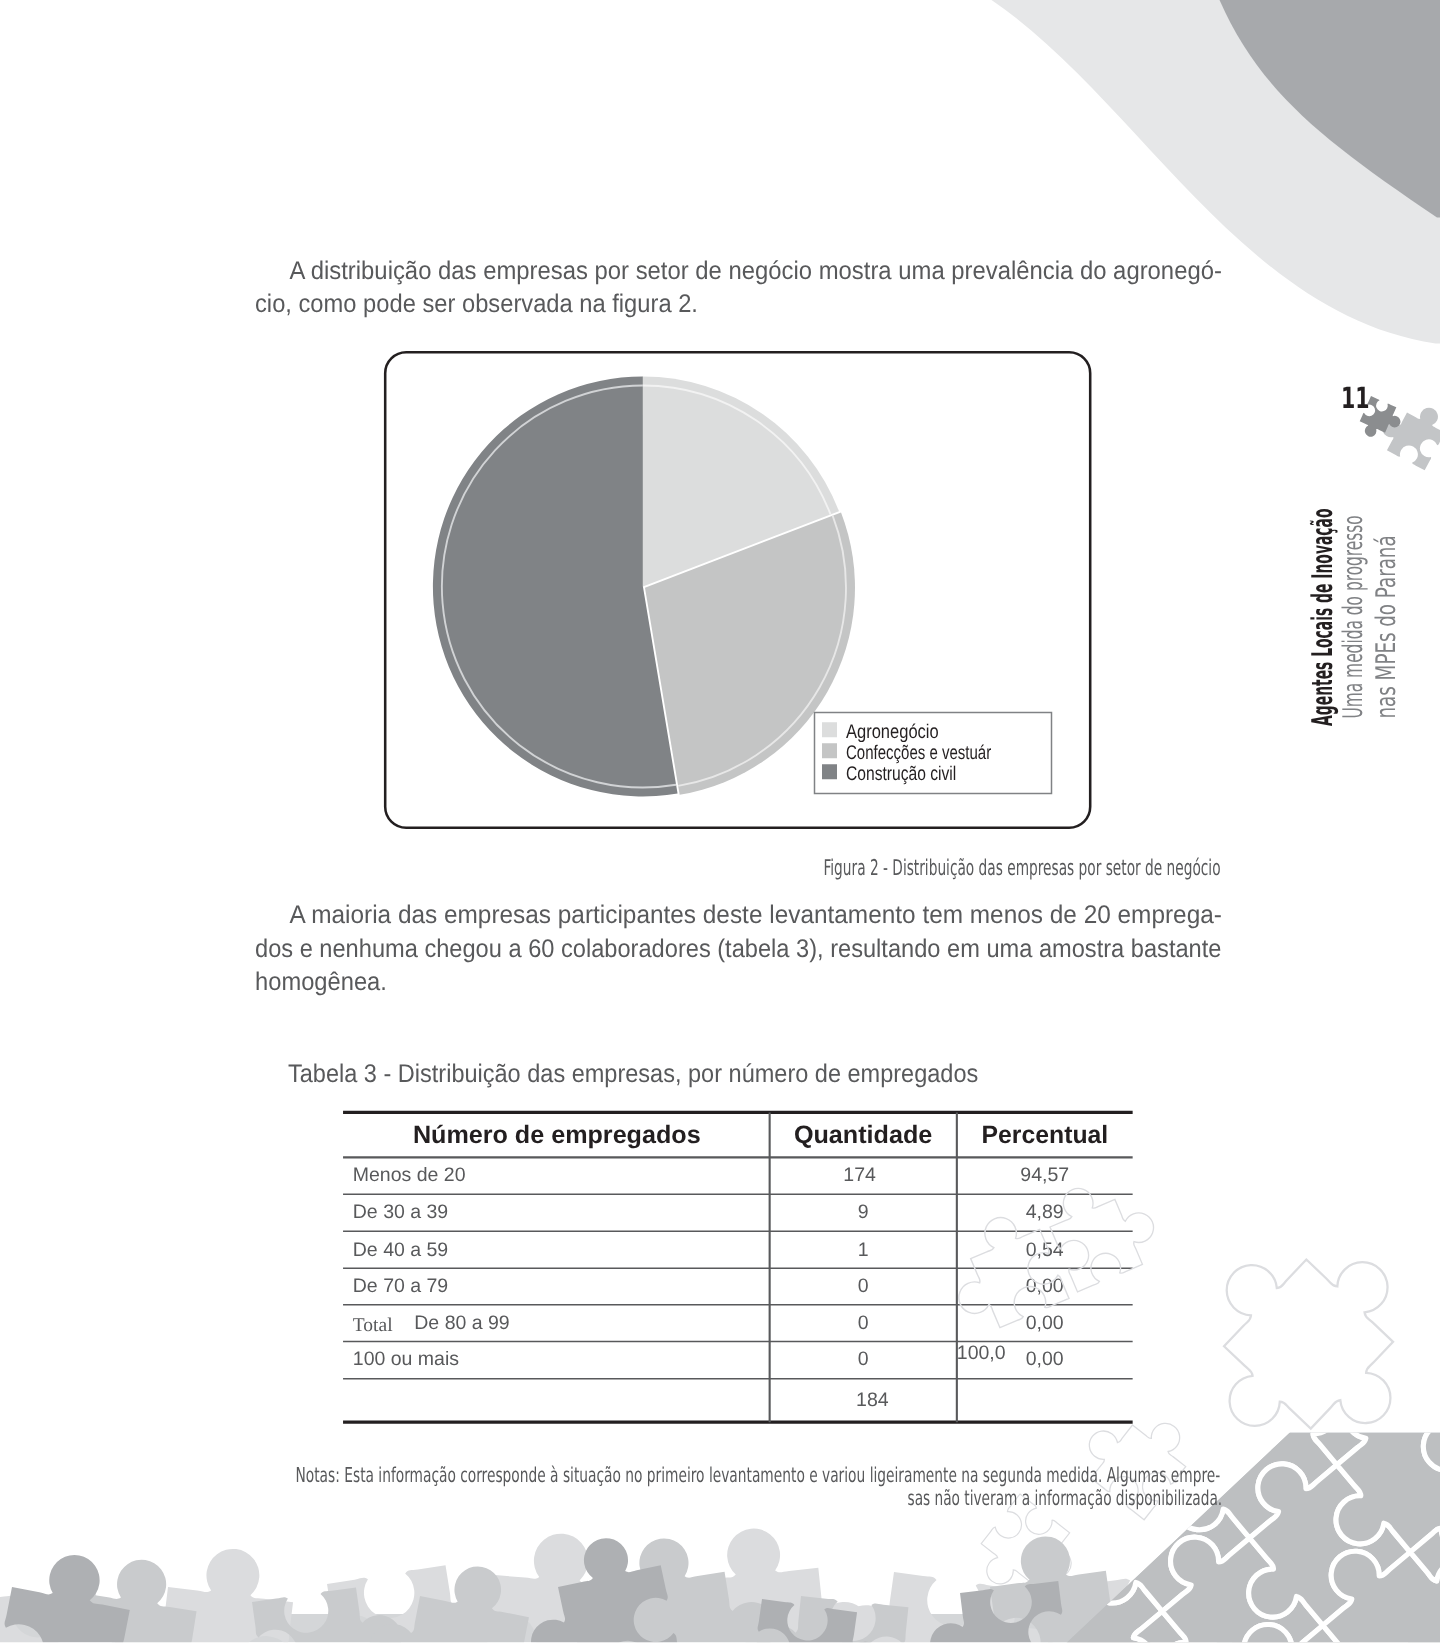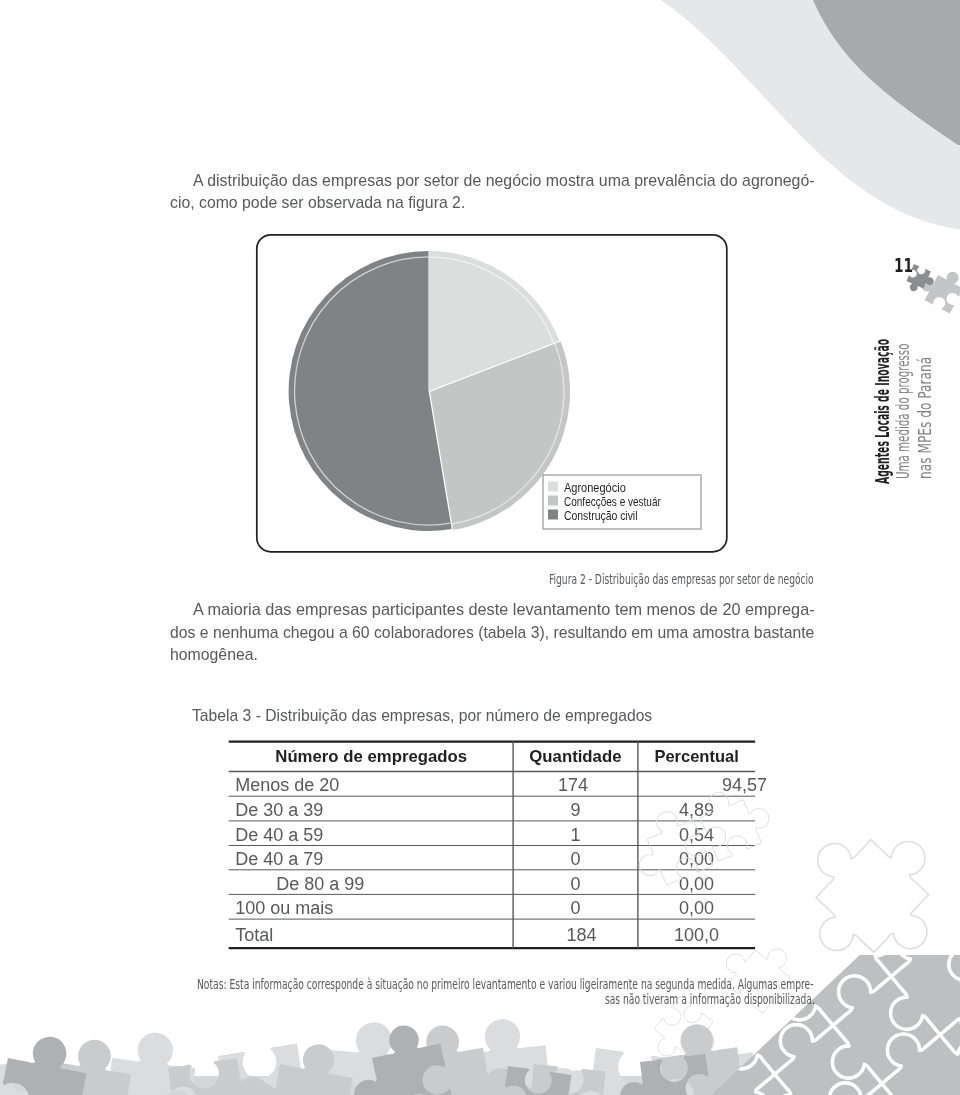--- a/index.html
+++ b/index.html
@@ -14,21 +14,21 @@
   .pagenum{position:absolute;font-family:"DejaVu Sans Condensed","DejaVu Sans",sans-serif;
            font-weight:700;font-size:19.5px;color:#231f20;white-space:nowrap;
            transform:scaleX(0.78);transform-origin:0 0;line-height:1;}
   .spine{position:absolute;white-space:nowrap;font-family:"DejaVu Sans Condensed","DejaVu Sans",sans-serif;
          transform-origin:0 0;line-height:1;}
   .spine-title{font-weight:700;font-size:19px;color:#231f20;}
   .spine-sub{font-weight:400;font-size:18px;color:#808285;}
   .tbl-title{font-size:17px;color:#58595b;}
   .th{position:absolute;text-align:center;font-size:16.7px;font-weight:700;color:#231f20;
       white-space:nowrap;}
-  .td{position:absolute;font-size:18px;color:#58595b;white-space:nowrap;}
+  .td{position:absolute;font-size:13px;color:#58595b;white-space:nowrap;}
   .note-ln{font-size:13.7px;color:#58595b;font-family:"DejaVu Sans Condensed","DejaVu Sans",sans-serif;}
 </style>
 </head>
 <body>
 
 <div class="page">
 
   <svg class="layer" viewBox="0 0 960 1095">
     <path d="M 661 0 C 758.8 66.7 828.7 210.1 957 229 L 980 229 L 980 0 Z" fill="#e6e7e8"></path>
     <path d="M 813 0 C 839.9 61.2 882.9 94.2 958 145 L 980 145 L 980 0 Z" fill="#a7a9ac"></path>
@@ -92,39 +92,39 @@
       <line x1="637.9" y1="741.6" x2="637.9" y2="948.1" stroke-width="1.4" stroke="#58595b"></line>
     </g>
   </svg>
 
   <div class="tbl-wrap">
     <div class="th" style="left: 228.7px; top: 747.2px; width: 284.4px; display: block; transform-origin: center center; transform: scaleX(1.00402);">Número de empregados</div>
     <div class="th" style="left: 513.1px; top: 747.2px; width: 124.8px; display: block; transform-origin: center center; transform: scaleX(1.00439);">Quantidade</div>
     <div class="th" style="left: 637.9px; top: 747.2px; width: 117.2px; display: block; transform-origin: center center; transform: scaleX(0.989123);">Percentual</div>
   <div class="td" style="top: 775.25px; left: 235.2px;">Menos de 20</div>
       <div class="td" style="top: 775.25px; left: 513.1px; width: 120px; text-align: center;">174</div>
-      <div class="td" style="top: 775.25px; left: 637.9px; width: 117.2px; text-align: right; margin-left: 12px;">94,57</div>
+      <div class="td" style="top: 775.25px; left: 637.9px; width: 117.2px; text-align: center;">94,57</div>
       <div class="td" style="top: 799.95px; left: 235.2px;">De 30 a 39</div>
       <div class="td" style="top: 799.95px; left: 513.1px; width: 124.8px; text-align: center;">9</div>
       <div class="td" style="top: 799.95px; left: 637.9px; width: 117.2px; text-align: center;">4,89</div>
       <div class="td" style="top: 824.6px; left: 235.2px; text-align: right;">De 40 a 59</div>
       <div class="td" style="top: 824.6px; left: 513.1px; width: 124.8px; text-align: center;">1</div>
       <div class="td" style="top: 824.6px; left: 637.9px; width: 117.2px; text-align: center;">0,54</div>
-      <div class="td" style="top: 849.05px; left: 235.2px;">De 40 a 79</div>
+      <div class="td" style="top: 849.05px; left: 235.2px;">De 70 a 79</div>
       <div class="td" style="top: 849.05px; left: 513.1px; width: 124.8px; text-align: center;">0</div>
       <div class="td" style="top: 849.05px; left: 637.9px; width: 117.2px; text-align: center;">0,00</div>
       <div class="td" style="top: 873.5px; left: 235.2px; margin-left: 41px;">De 80 a 99</div>
       <div class="td" style="top: 873.5px; left: 513.1px; width: 124.8px; text-align: center;">0</div>
       <div class="td" style="top: 873.5px; left: 637.9px; width: 117.2px; text-align: center;">0,00</div>
       <div class="td" style="top: 898.15px; left: 235.2px; text-align: right;">100 ou mais</div>
       <div class="td" style="top: 898.15px; left: 513.1px; width: 124.8px; text-align: center;">0</div>
       <div class="td" style="top: 898.15px; left: 637.9px; width: 117.2px; text-align: center;">0,00</div>
-      <div class="td" style="top: 925px; left: 235.2px;">Total</div>
+      <div class="td" style="top: 875px; left: 235.2px; font-family: Liberation Serif, serif;">Total</div>
       <div class="td" style="top: 925px; left: 513.1px; width: 137px; text-align: center;">184</div>
-      <div class="td" style="top: 925px; left: 637.9px; width: 117.2px; text-align: center;">100,0</div>
+      <div class="td" style="top: 894px; left: 637.9px; width: 117.2px; ">100,0</div>
     </div>
 
   <svg class="layer" viewBox="0 0 960 1095">
     <defs>
       <path id="P4" d="M 0 0 L 23.3 0.0 C 29.4 0.0 30.8 1.5 34.3 -1.5 A 21.0 21.0 0 1 1 65.7 -1.5 C 69.2 1.5 70.6 0.0 76.7 0.0 L 100.0 0.0 L 100.0 23.3 C 100.0 29.4 98.5 30.8 101.5 34.3 A 21.0 21.0 0 1 1 101.5 65.7 C 98.5 69.2 100.0 70.6 100.0 76.7 L 100.0 100.0 L 76.7 100.0 C 70.6 100.0 69.2 98.5 65.7 101.5 A 21.0 21.0 0 1 1 34.3 101.5 C 30.8 98.5 29.4 100.0 23.3 100.0 L 0.0 100.0 L 0.0 76.7 C 0.0 70.6 1.5 69.2 -1.5 65.7 A 21.0 21.0 0 1 1 -1.5 34.3 C 1.5 30.8 0.0 29.4 0.0 23.3 L 0.0 0.0 Z"></path>
       <path id="PA" d="M 0 0 L 23.3 0.0 C 29.4 0.0 30.8 1.5 34.3 -1.5 A 21.0 21.0 0 1 1 65.7 -1.5 C 69.2 1.5 70.6 0.0 76.7 0.0 L 100.0 0.0 L 100.0 23.3 C 100.0 29.4 98.5 30.8 101.5 34.3 A 21.0 21.0 0 1 1 101.5 65.7 C 98.5 69.2 100.0 70.6 100.0 76.7 L 100.0 100.0 L 76.7 100.0 C 70.6 100.0 69.2 101.5 65.7 98.5 A 21.0 21.0 0 1 0 34.3 98.5 C 30.8 101.5 29.4 100.0 23.3 100.0 L 0.0 100.0 L 0.0 76.7 C 0.0 70.6 -1.5 69.2 1.5 65.7 A 21.0 21.0 0 1 0 1.5 34.3 C -1.5 30.8 0.0 29.4 0.0 23.3 L 0.0 0.0 Z"></path>
       <path id="PB" d="M 0 0 L 23.3 0.0 C 29.4 0.0 30.8 -1.5 34.3 1.5 A 21.0 21.0 0 1 0 65.7 1.5 C 69.2 -1.5 70.6 0.0 76.7 0.0 L 100.0 0.0 L 100.0 23.3 C 100.0 29.4 98.5 30.8 101.5 34.3 A 21.0 21.0 0 1 1 101.5 65.7 C 98.5 69.2 100.0 70.6 100.0 76.7 L 100.0 100.0 L 76.7 100.0 C 70.6 100.0 69.2 98.5 65.7 101.5 A 21.0 21.0 0 1 1 34.3 101.5 C 30.8 98.5 29.4 100.0 23.3 100.0 L 0.0 100.0 L 0.0 76.7 C 0.0 70.6 -1.5 69.2 1.5 65.7 A 21.0 21.0 0 1 0 1.5 34.3 C -1.5 30.8 0.0 29.4 0.0 23.3 L 0.0 0.0 Z"></path>
       <path id="PC" d="M 0 0 L 23.3 0.0 C 29.4 0.0 30.8 1.5 34.3 -1.5 A 21.0 21.0 0 1 1 65.7 -1.5 C 69.2 1.5 70.6 0.0 76.7 0.0 L 100.0 0.0 L 100.0 23.3 C 100.0 29.4 101.5 30.8 98.5 34.3 A 21.0 21.0 0 1 0 98.5 65.7 C 101.5 69.2 100.0 70.6 100.0 76.7 L 100.0 100.0 L 76.7 100.0 C 70.6 100.0 69.2 101.5 65.7 98.5 A 21.0 21.0 0 1 0 34.3 98.5 C 30.8 101.5 29.4 100.0 23.3 100.0 L 0.0 100.0 L 0.0 76.7 C 0.0 70.6 1.5 69.2 -1.5 65.7 A 21.0 21.0 0 1 1 -1.5 34.3 C 1.5 30.8 0.0 29.4 0.0 23.3 L 0.0 0.0 Z"></path>
       <path id="PD" d="M 0 0 L 23.3 0.0 C 29.4 0.0 30.8 -1.5 34.3 1.5 A 21.0 21.0 0 1 0 65.7 1.5 C 69.2 -1.5 70.6 0.0 76.7 0.0 L 100.0 0.0 L 100.0 23.3 C 100.0 29.4 101.5 30.8 98.5 34.3 A 21.0 21.0 0 1 0 98.5 65.7 C 101.5 69.2 100.0 70.6 100.0 76.7 L 100.0 100.0 L 76.7 100.0 C 70.6 100.0 69.2 98.5 65.7 101.5 A 21.0 21.0 0 1 1 34.3 101.5 C 30.8 98.5 29.4 100.0 23.3 100.0 L 0.0 100.0 L 0.0 76.7 C 0.0 70.6 1.5 69.2 -1.5 65.7 A 21.0 21.0 0 1 1 -1.5 34.3 C 1.5 30.8 0.0 29.4 0.0 23.3 L 0.0 0.0 Z"></path>
       <path id="PE" d="M 0 0 L 23.3 0.0 C 29.4 0.0 30.8 1.5 34.3 -1.5 A 21.0 21.0 0 1 1 65.7 -1.5 C 69.2 1.5 70.6 0.0 76.7 0.0 L 100.0 0.0 L 100.0 23.3 C 100.0 29.4 98.5 30.8 101.5 34.3 A 21.0 21.0 0 1 1 101.5 65.7 C 98.5 69.2 100.0 70.6 100.0 76.7 L 100.0 100.0 L 76.7 100.0 C 70.6 100.0 69.2 98.5 65.7 101.5 A 21.0 21.0 0 1 1 34.3 101.5 C 30.8 98.5 29.4 100.0 23.3 100.0 L 0.0 100.0 L 0.0 76.7 C 0.0 70.6 -1.5 69.2 1.5 65.7 A 21.0 21.0 0 1 0 1.5 34.3 C -1.5 30.8 0.0 29.4 0.0 23.3 L 0.0 0.0 Z"></path>

